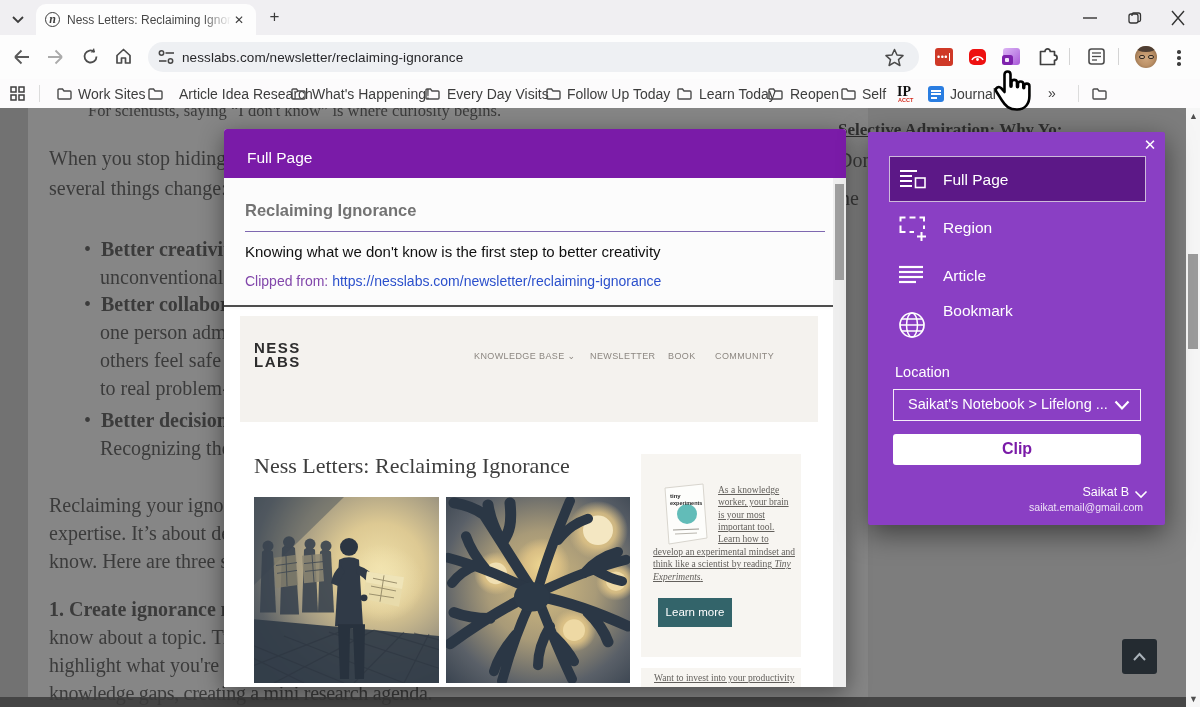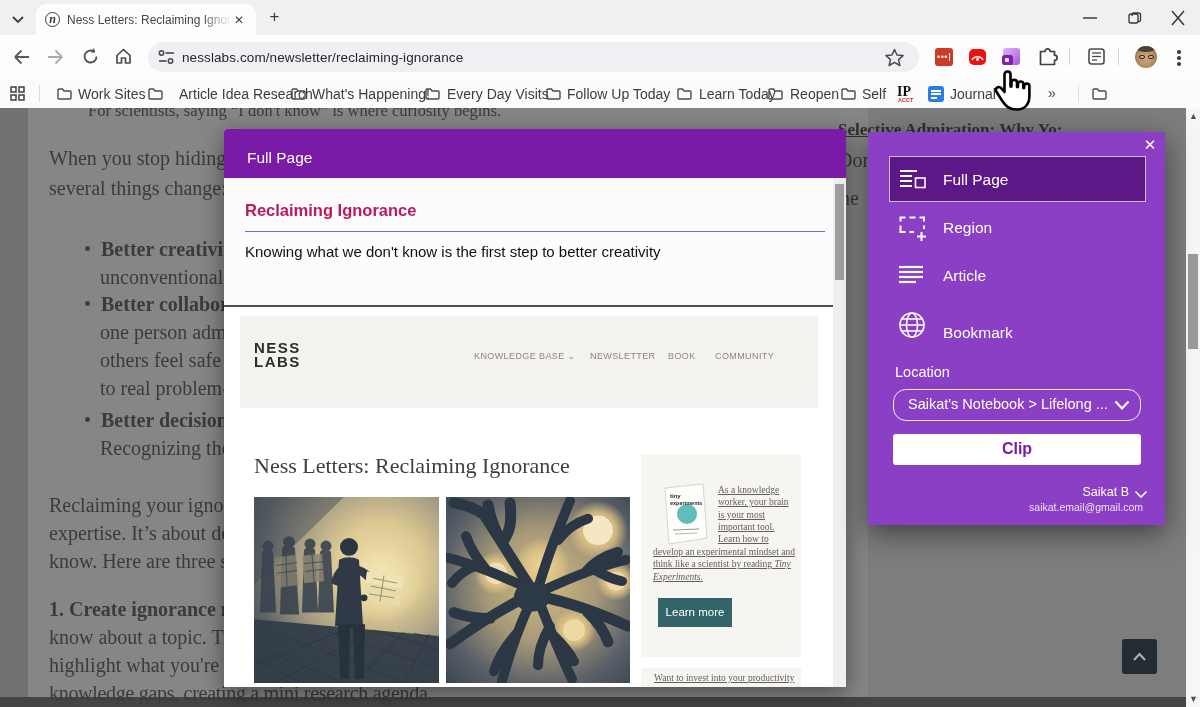--- a/index.html
+++ b/index.html
@@ -38,48 +38,48 @@
 
   
   #vscroll { left:1186px; top:108px; width:14px; height:599px; background:#f6f6f6; }
   #vthumb { left:2px; top:146px; width:10px; height:95px; background:#9b9b9b; border-radius:0px; }
   .sarrow { left:3px; width:8px; height:8px; color:#4f4f4f; font-size:9px; line-height:8px; }
 
   
   #modal { left:224px; top:129px; width:622px; height:558px; background:#fcfcfc; border-radius:3px; box-shadow:0 6px 24px rgba(0,0,0,0.45); }
   #mhead { left:0; top:0; width:622px; height:49px; background:#7a1ba8; border-radius:3px 3px 0 0; color:#fff; font-size:15.5px; padding-top:20px; padding-left:23px; }
   #minfo { left:0; top:49px; width:622px; height:129px; background:#fcfcfc; border-bottom:2px solid #4e4e4e; }
-  #mtitle { left:21px; top:23px; font-size:16.5px; font-weight:bold; color:#be185d; }
+  #mtitle { left:21px; top:23px; font-size:16.5px; font-weight:bold; color:#737373; }
   #mhr { left:21px; top:53px; width:580px; height:1px; background:#7e68b0; }
   #msub { left:21px; top:65px; font-size:15px; color:#101010; }
   #mclip { left:21px; top:95px; font-size:14px; color:#8247ab; }
   #mclip span { color:#2b50cc; }
   #mprev { left:0; top:180px; width:609px; height:378px; background:#ffffff; overflow:hidden; }
   #mscroll { left:609px; top:49px; width:13px; height:509px; background:#efefef; }
   #mthumb { left:2px; top:6px; width:9px; height:96px; background:#9f9f9f; }
 
   
-  #siteband { left:16px; top:7px; width:578px; height:92px; background:#f4f2ee; }
+  #siteband { left:16px; top:7px; width:578px; height:106px; background:#f4f2ee; }
   #nesslogo { left:14px; top:25px; font-size:15px; font-weight:800; color:#2d2d2d; letter-spacing:1.5px; line-height:14px; font-family:"Liberation Sans",sans-serif; }
   .navl { top:35px; font-size:9px; letter-spacing:0.4px; color:#8c8781; font-family:"Liberation Sans",sans-serif; }
   #ptitle { left:30px; top:144px; font-family:"Liberation Serif", serif; font-size:22px; color:#3e3e3e; }
   #img1 { left:30px; top:188px; width:185px; height:186px; }
   #img2 { left:222px; top:188px; width:184px; height:186px; }
   #sidebox { left:417px; top:145px; width:160px; height:203px; background:#f7f5f1; }
   #sidebox2 { left:417px; top:359px; width:160px; height:19px; background:#f7f5f1; }
   .sbt { font-family:"Liberation Serif", serif; font-size:9.5px; color:#63605c;text-decoration:underline; }
   #learnmore { left:17px; top:144px; width:74px; height:29px; background:#33646a; color:#fff; font-size:11.5px; text-align:center; line-height:29px; font-family:"Liberation Sans",sans-serif; }
 
   
   #panel { left:868px; top:132px; width:297px; height:393px; background:#8a3fc4; border-radius:2px; box-shadow:0 8px 28px rgba(0,0,0,0.5); color:#fff; }
   #pclose { left:274px; top:5px; width:16px; height:16px; font-size:15px; line-height:16px; text-align:center; color:#fff; }
   #psel { left:21px; top:24px; width:257px; height:46px; background:#5c1887; border:1px solid rgba(255,255,255,0.7); }
   .prow { font-size:15.5px; color:#fff; }
   #ploc { left:27px; top:232px; font-size:14.5px; }
-  #pdrop { left:25px; top:257px; width:248px; height:32px; border:1.5px solid rgba(255,255,255,0.9); border-radius:13px; font-size:14.5px; line-height:29px; padding-left:14px; }
+  #pdrop { left:25px; top:257px; width:248px; height:32px; border:1.5px solid rgba(255,255,255,0.9); border-radius:0; font-size:14.5px; line-height:29px; padding-left:14px; }
   #pclip { left:25px; top:302px; width:248px; height:31px; background:#fff; border-radius:3px; color:#7a1ba8; font-size:16px; font-weight:bold; text-align:center; line-height:30px; }
   #pacct { right:36px; top:353px; text-align:left; font-size:12.5px; }
   #pemail { right:22px; top:369px; text-align:right; font-size:10.5px; color:rgba(255,255,255,0.85); }
 </style>
 </head>
 <body>
 
   <div class="abs" id="tabstrip">
     <div class="abs" id="tabchev"><svg width="18" height="18">
         <path d="M4 7 L9 12 L14 7" fill="none" stroke="#3c3c3c" stroke-width="1.8"></path>
@@ -263,20 +263,21 @@
     <div class="abs" id="vthumb"></div>
     <div class="abs sarrow" style="top:587px;">▼</div>
   </div>
 
   <div class="abs" id="modal">
     <div class="abs" id="mhead">Full Page</div>
     <div class="abs" id="minfo">
       <div class="abs" id="mtitle">Reclaiming Ignorance</div>
       <div class="abs" id="mhr"></div>
       <div class="abs" id="msub">Knowing what we don't know is the first step to better creativity</div>
+      <div class="abs" id="mclip">Clipped from: <span>https://nesslabs.com/newsletter/reclaiming-ignorance</span></div>
     </div>
     <div class="abs" id="mprev">
       <div class="abs" id="siteband">
         <div class="abs" id="nesslogo">NESS<br>LABS</div>
         <div class="abs navl" style="left:234px;">KNOWLEDGE BASE ⌄</div>
         <div class="abs navl" style="left:350px;">NEWSLETTER</div>
         <div class="abs navl" style="left:428px;">BOOK</div>
         <div class="abs navl" style="left:475px;">COMMUNITY</div>
       </div>
       <div class="abs" id="ptitle">Ness Letters: Reclaiming Ignorance</div>
@@ -427,21 +428,21 @@
       <line x1="0" y1="12" x2="24" y2="12" stroke="#fff" stroke-width="2.2"></line>
       <line x1="0" y1="17" x2="17" y2="17" stroke="#fff" stroke-width="2.2"></line>
     </svg>
     <div class="abs prow" style="left:75px;top:135px;">Article</div>
     <svg class="abs" style="left:30px;top:179px;" width="28" height="28">
       <circle cx="14" cy="14" r="12" fill="none" stroke="#fff" stroke-width="1.7"></circle>
       <ellipse cx="14" cy="14" rx="5.5" ry="12" fill="none" stroke="#fff" stroke-width="1.5"></ellipse>
       <line x1="2" y1="14" x2="26" y2="14" stroke="#fff" stroke-width="1.5"></line>
       <path d="M4 8 h20 M4 20 h20" fill="none" stroke="#fff" stroke-width="1.5"></path>
     </svg>
-    <div class="abs prow" style="left:75px;top:192px;">Bookmark</div>
+    <div class="abs prow" style="left:75px;top:170px;">Bookmark</div>
     <svg class="abs" style="left:246px;top:268px;" width="16" height="11">
       <path d="M1.5 1.5 L8 8.5 L14.5 1.5" fill="none" stroke="#fff" stroke-width="2.2"></path>
     </svg>
     <svg class="abs" style="left:266px;top:358px;" width="14" height="9">
       <path d="M1.5 1.5 L7 7 L12.5 1.5" fill="none" stroke="#fff" stroke-width="1.6"></path>
     </svg>
     <div class="abs" id="ploc">Location</div>
     <div class="abs" id="pdrop">Saikat's Notebook &gt; Lifelong ...</div>
     <div class="abs" id="pclip">Clip</div>
     <div class="abs" id="pacct">Saikat B</div>

